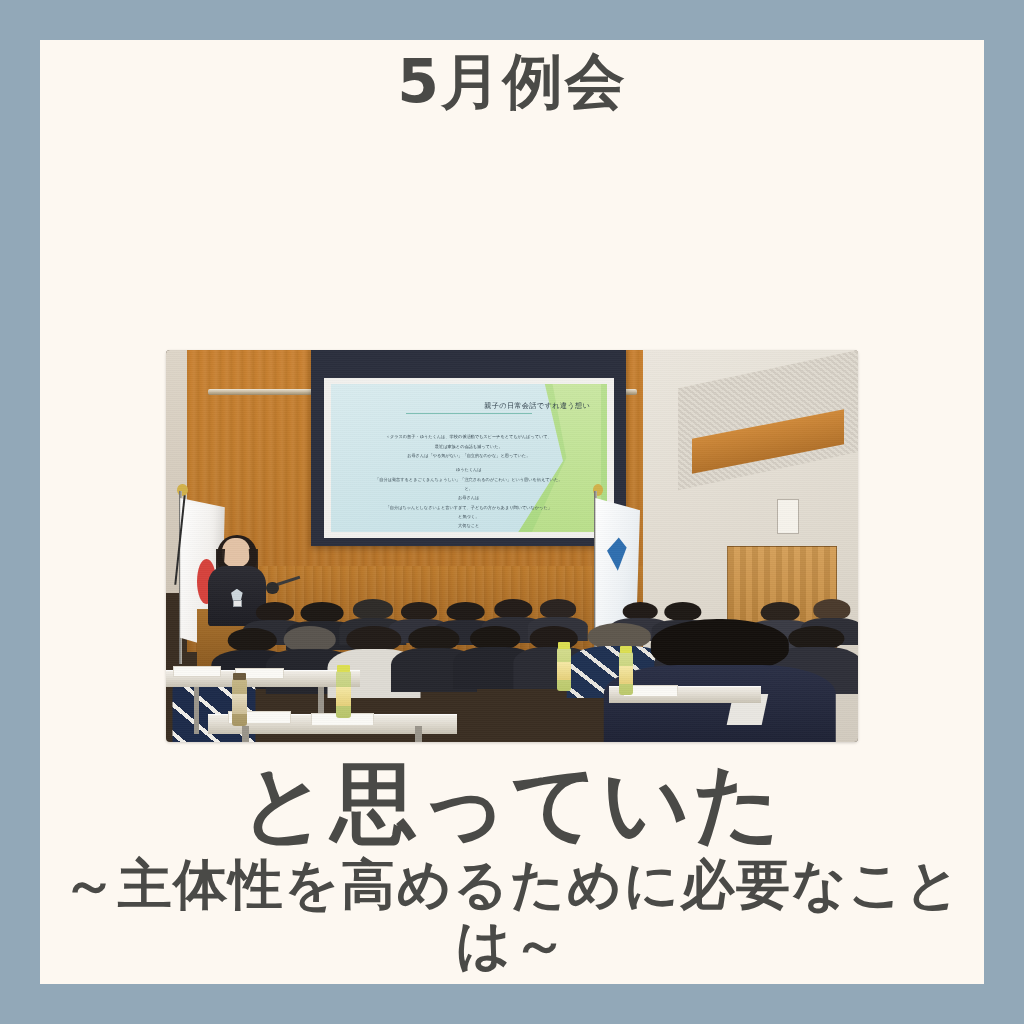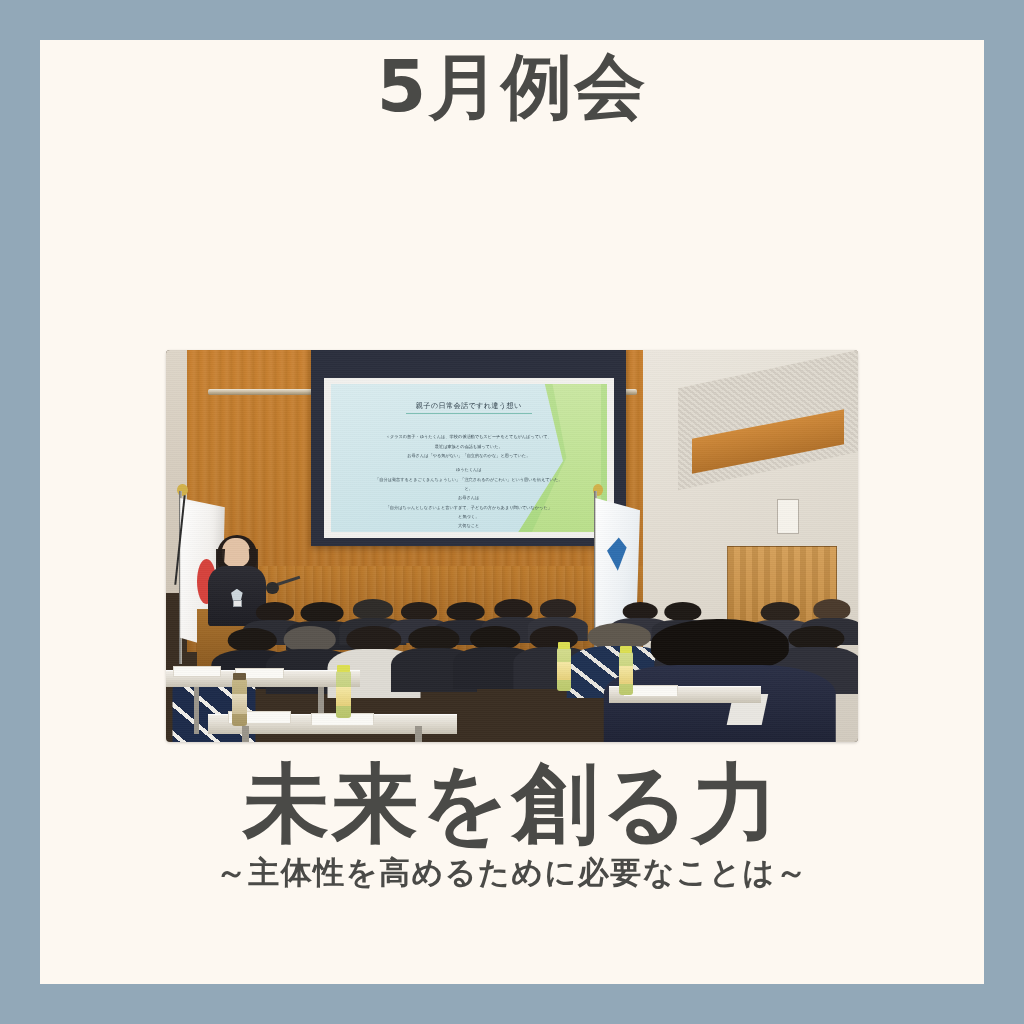--- a/index.html
+++ b/index.html
@@ -45,21 +45,21 @@
   .date-line {
     font-size: 100px;
     line-height: 1.0;
     font-weight: 700;
     letter-spacing: 1px;
     margin-top: 62px;
     color: #4a4a47;
     font-family: "DejaVu Sans", "Liberation Sans", sans-serif;
   }
   .meeting-line {
-    font-size: 71px;
+    font-size: 60px;
     line-height: 1.05;
     font-weight: 700;
     letter-spacing: 2px;
     margin-top: 10px;
     color: #4a4a47;
     font-family: "DejaVu Sans", "Liberation Sans", sans-serif;
   }
 
   
   .photo-frame {
@@ -189,21 +189,21 @@
     position: absolute;
     right: 2%; top: -4%;
     width: 30%; height: 112%;
     background: linear-gradient(180deg,#cfeaa8 0%,#bde08c 100%);
     clip-path: polygon(40% 0%, 100% 0%, 100% 100%, 10% 100%, 58% 48%);
     opacity: 0.8;
   }
   .slide-title {
     position: relative;
     z-index: 3;
-    text-align: center;
+    text-align: right;
     font-size: 7.2px;
     color: #2f3f4a;
     letter-spacing: 0.3px;
     filter: blur(0.35px);
     font-family: "DejaVu Sans", sans-serif;
   }
   .slide-title-rule {
     position: relative;
     z-index: 3;
     margin: 2px auto 0 auto;
@@ -445,21 +445,21 @@
   .main-title {
     font-size: 86px;
     font-weight: 700;
     line-height: 1.06;
     letter-spacing: 3px;
     font-family: "DejaVu Sans", "Liberation Sans", sans-serif;
     color: #4a4a47;
   }
   .sub-title {
     margin-top: 6px;
-    font-size: 31px;
+    font-size: 54px;
     font-weight: 700;
     letter-spacing: 1.5px;
     line-height: 1.1;
     font-family: "DejaVu Sans", "Liberation Sans", sans-serif;
     color: #4a4a47;
   }
 </style>
 </head>
 <body>
 
@@ -670,18 +670,18 @@
         <div class="bottle" style="left:65.5%;bottom:12%;width:2%;height:11%;background:linear-gradient(180deg,#d4dd8e,#bcc96c);">
           <div class="bottle-cap"></div>
           <div class="bottle-label"></div>
         </div>
 
         <div class="photo-grain"></div>
       </div>
     </div>
 
     <div class="bottom-block">
-      <div class="main-title">未来を創る力</div>
+      <div class="main-title">と思っていた</div>
       <div class="sub-title">～主体性を高めるために必要なことは～</div>
     </div>
 
   </div>
 </div>
 
 </body></html>

